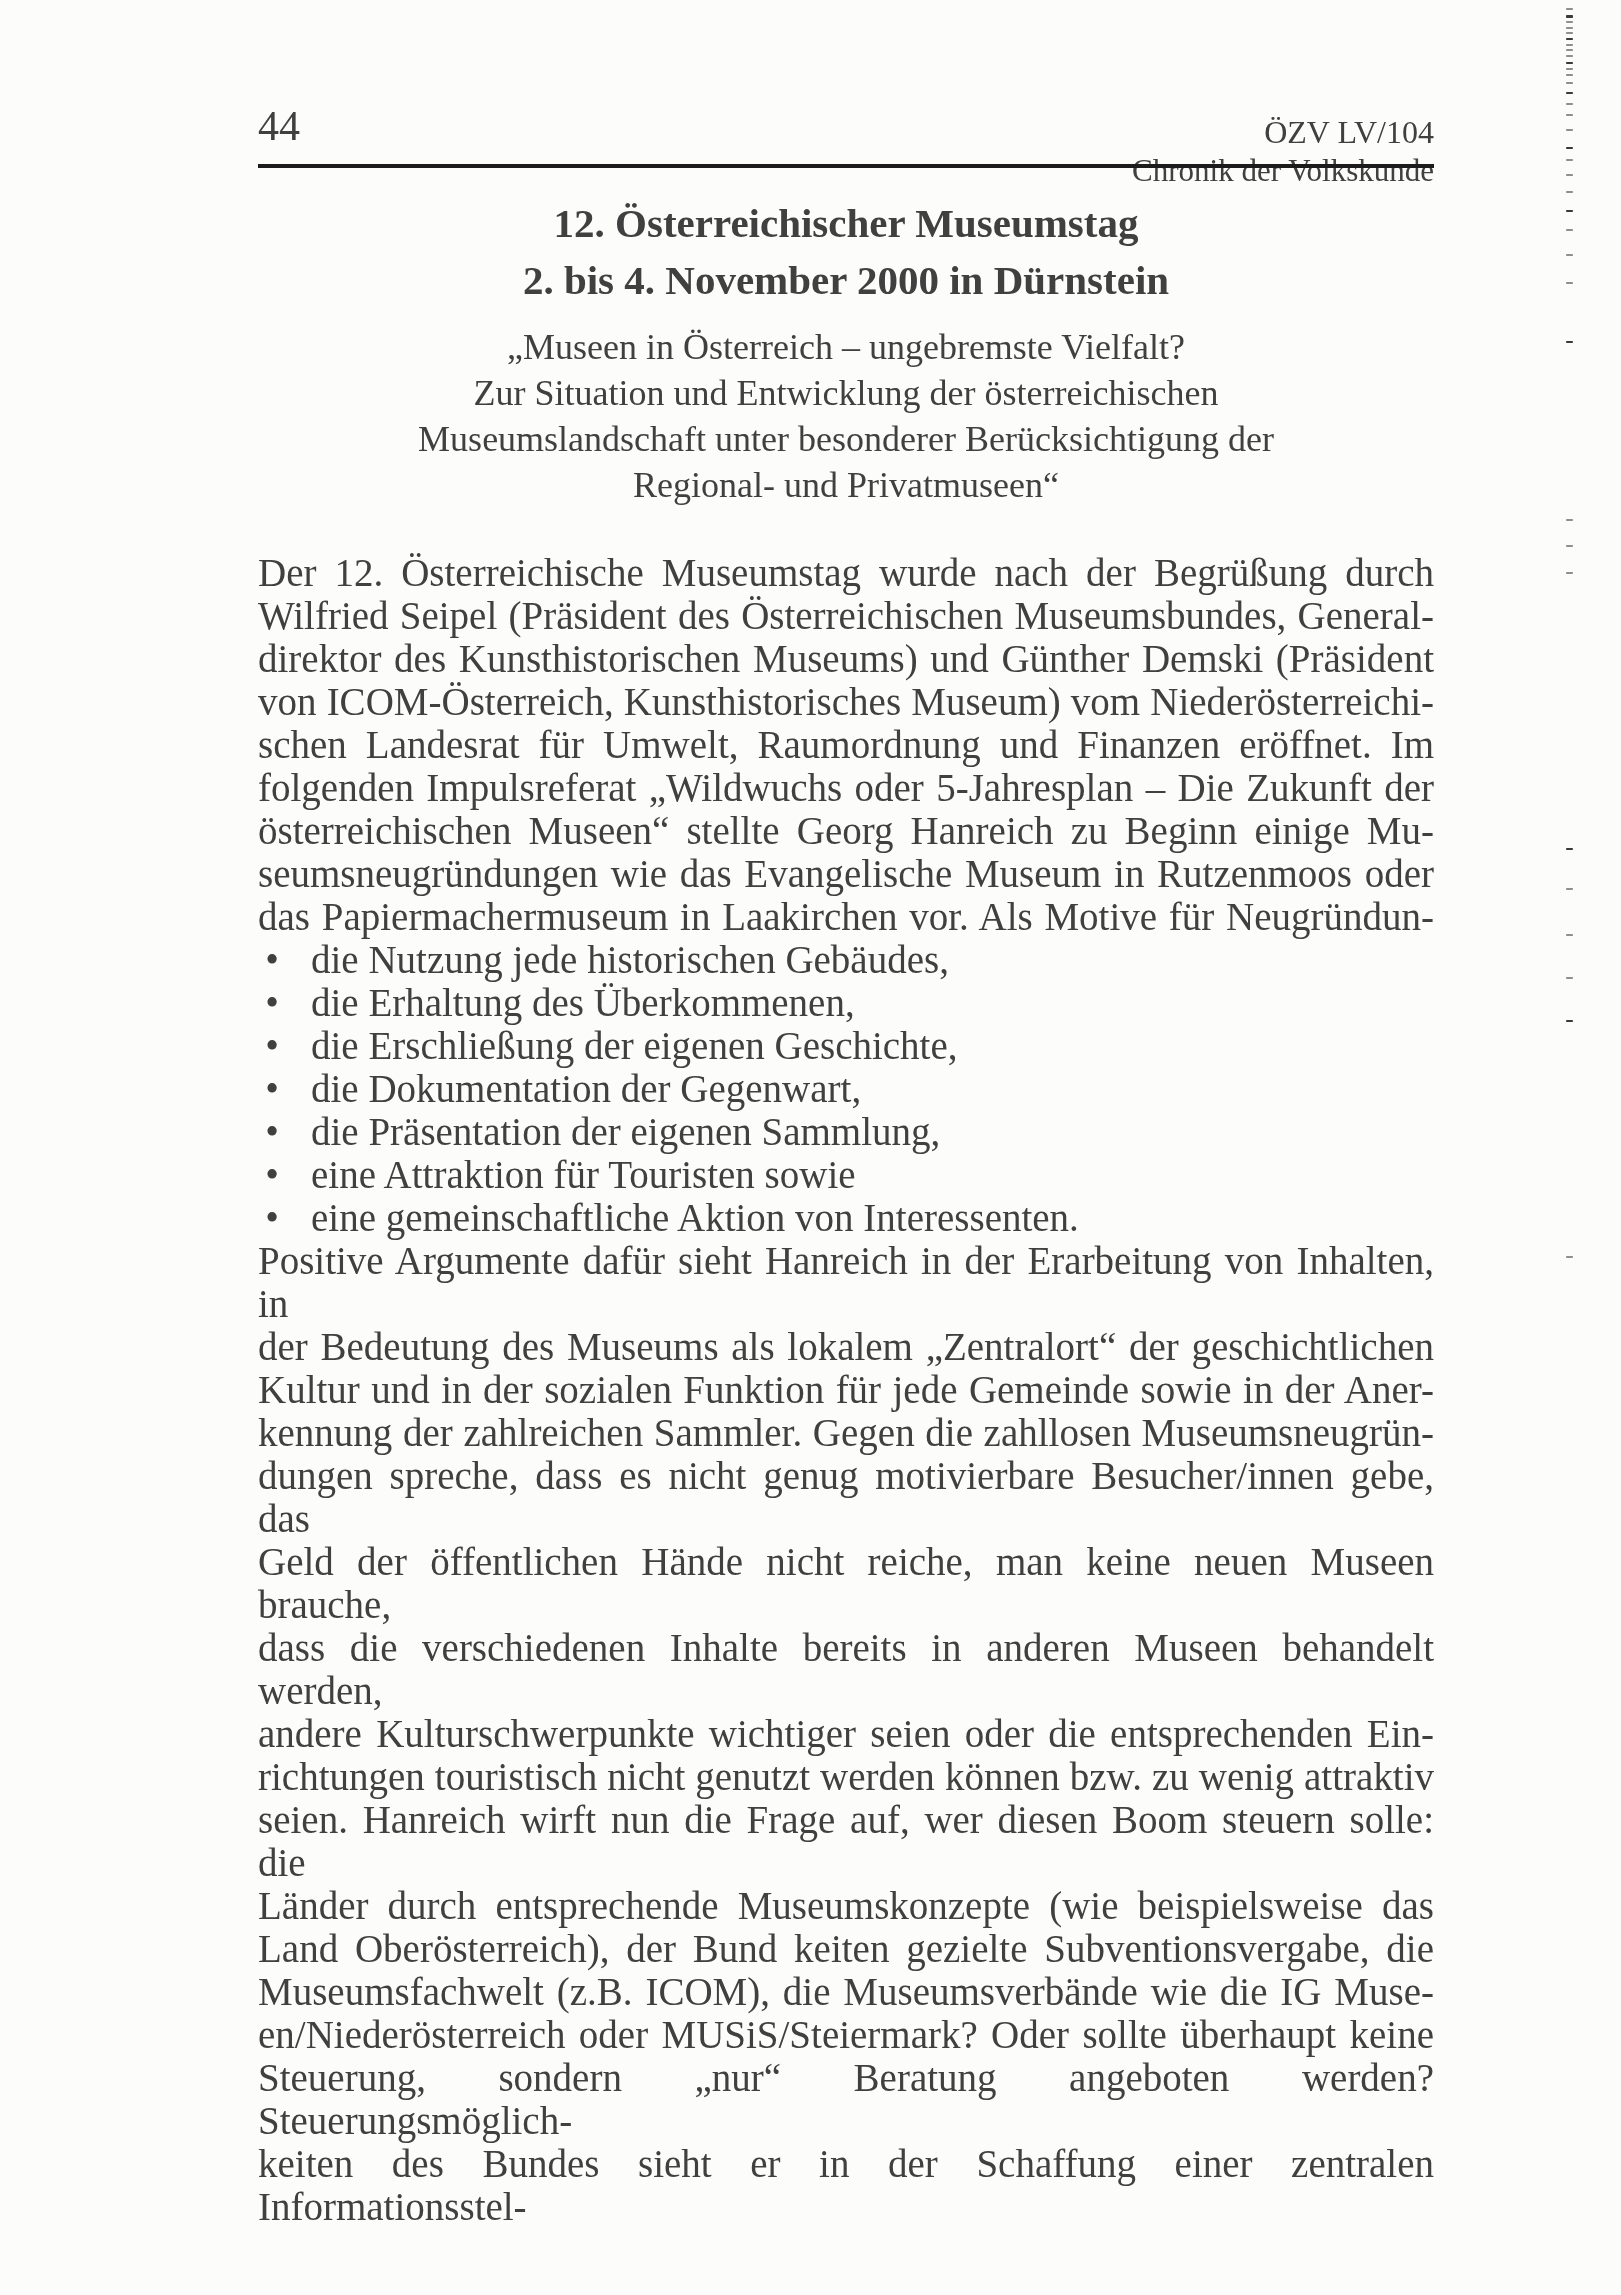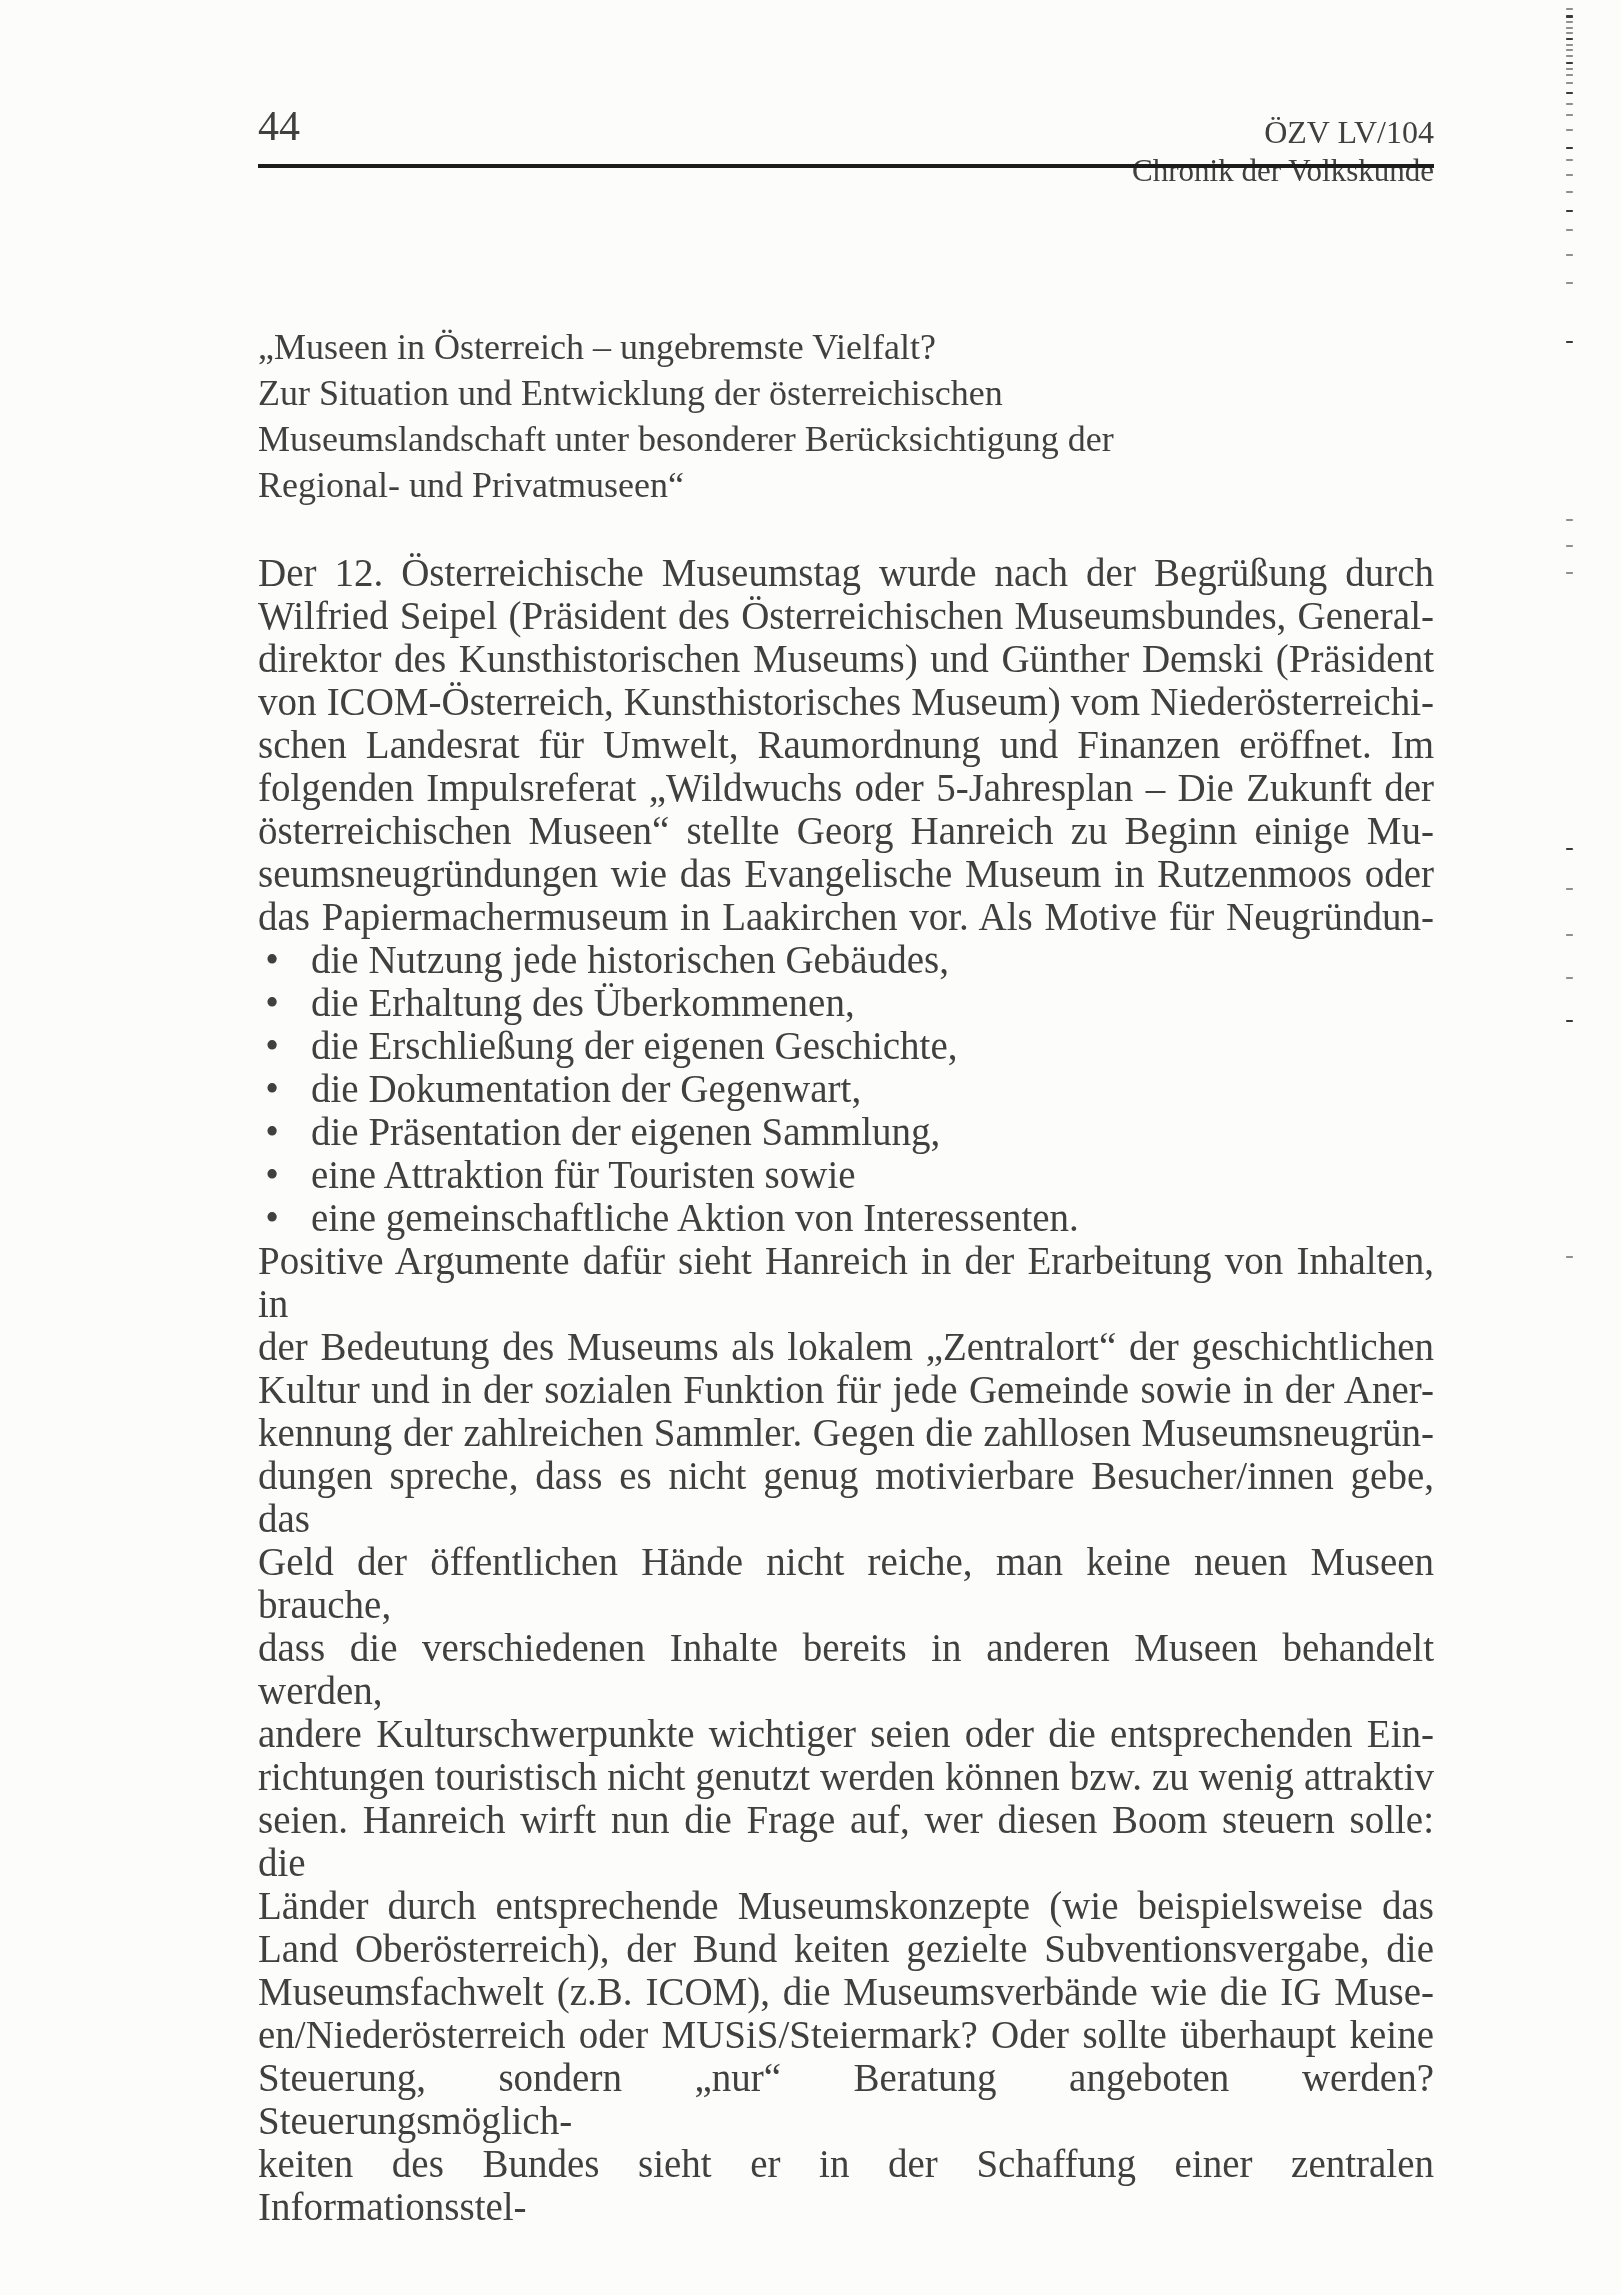--- a/index.html
+++ b/index.html
@@ -29,21 +29,21 @@
     width:1176px; height:4px;
     background:#1c1c1c;
   }
   .title {
     position:absolute; left:258px; top:195px; width:1176px;
     text-align:center; font-weight:bold;
     font-size:41px; line-height:57px;
   }
   .subtitle {
     position:absolute; left:258px; top:324px; width:1176px;
-    text-align:left; font-size:36px; line-height:46px;
+    text-align:center; font-size:36px; line-height:46px;
   }
   .bodytext {
     position:absolute; left:258px; top:551px; width:1176px;
     font-size:39px; line-height:43px;
   }
   .tl { width:1176px; }
   .tl.j { text-align:justify; text-align-last:justify; }
   .tl.l { text-align:left; }
   .bl { display:flex; }
   .bg { flex:0 0 53px; padding-left:7.3px; box-sizing:border-box; }
@@ -59,20 +59,24 @@
 <div class="page">
 
   <span class="pagenum">44</span>
 
   <span class="runtitle">Chronik der Volkskunde</span>
 
   <span class="ref">ÖZV LV/104</span>
 
   <div class="rule"></div>
 
+  <div class="title">
+    <div>12. Österreichischer Museumstag</div>
+    <div>2. bis 4. November 2000 in Dürnstein</div>
+  </div>
 
   <div class="subtitle" id="subtitle">
       <div>„Museen in Österreich – ungebremste Vielfalt?</div>
       <div>Zur Situation und Entwicklung der österreichischen</div>
       <div>Museumslandschaft unter besonderer Berücksichtigung der</div>
       <div>Regional- und Privatmuseen“</div>
     </div>
 
   <div class="bodytext" id="bodytext">
       <div class="tl j">Der 12. Österreichische Museumstag wurde nach der Begrüßung durch</div>

